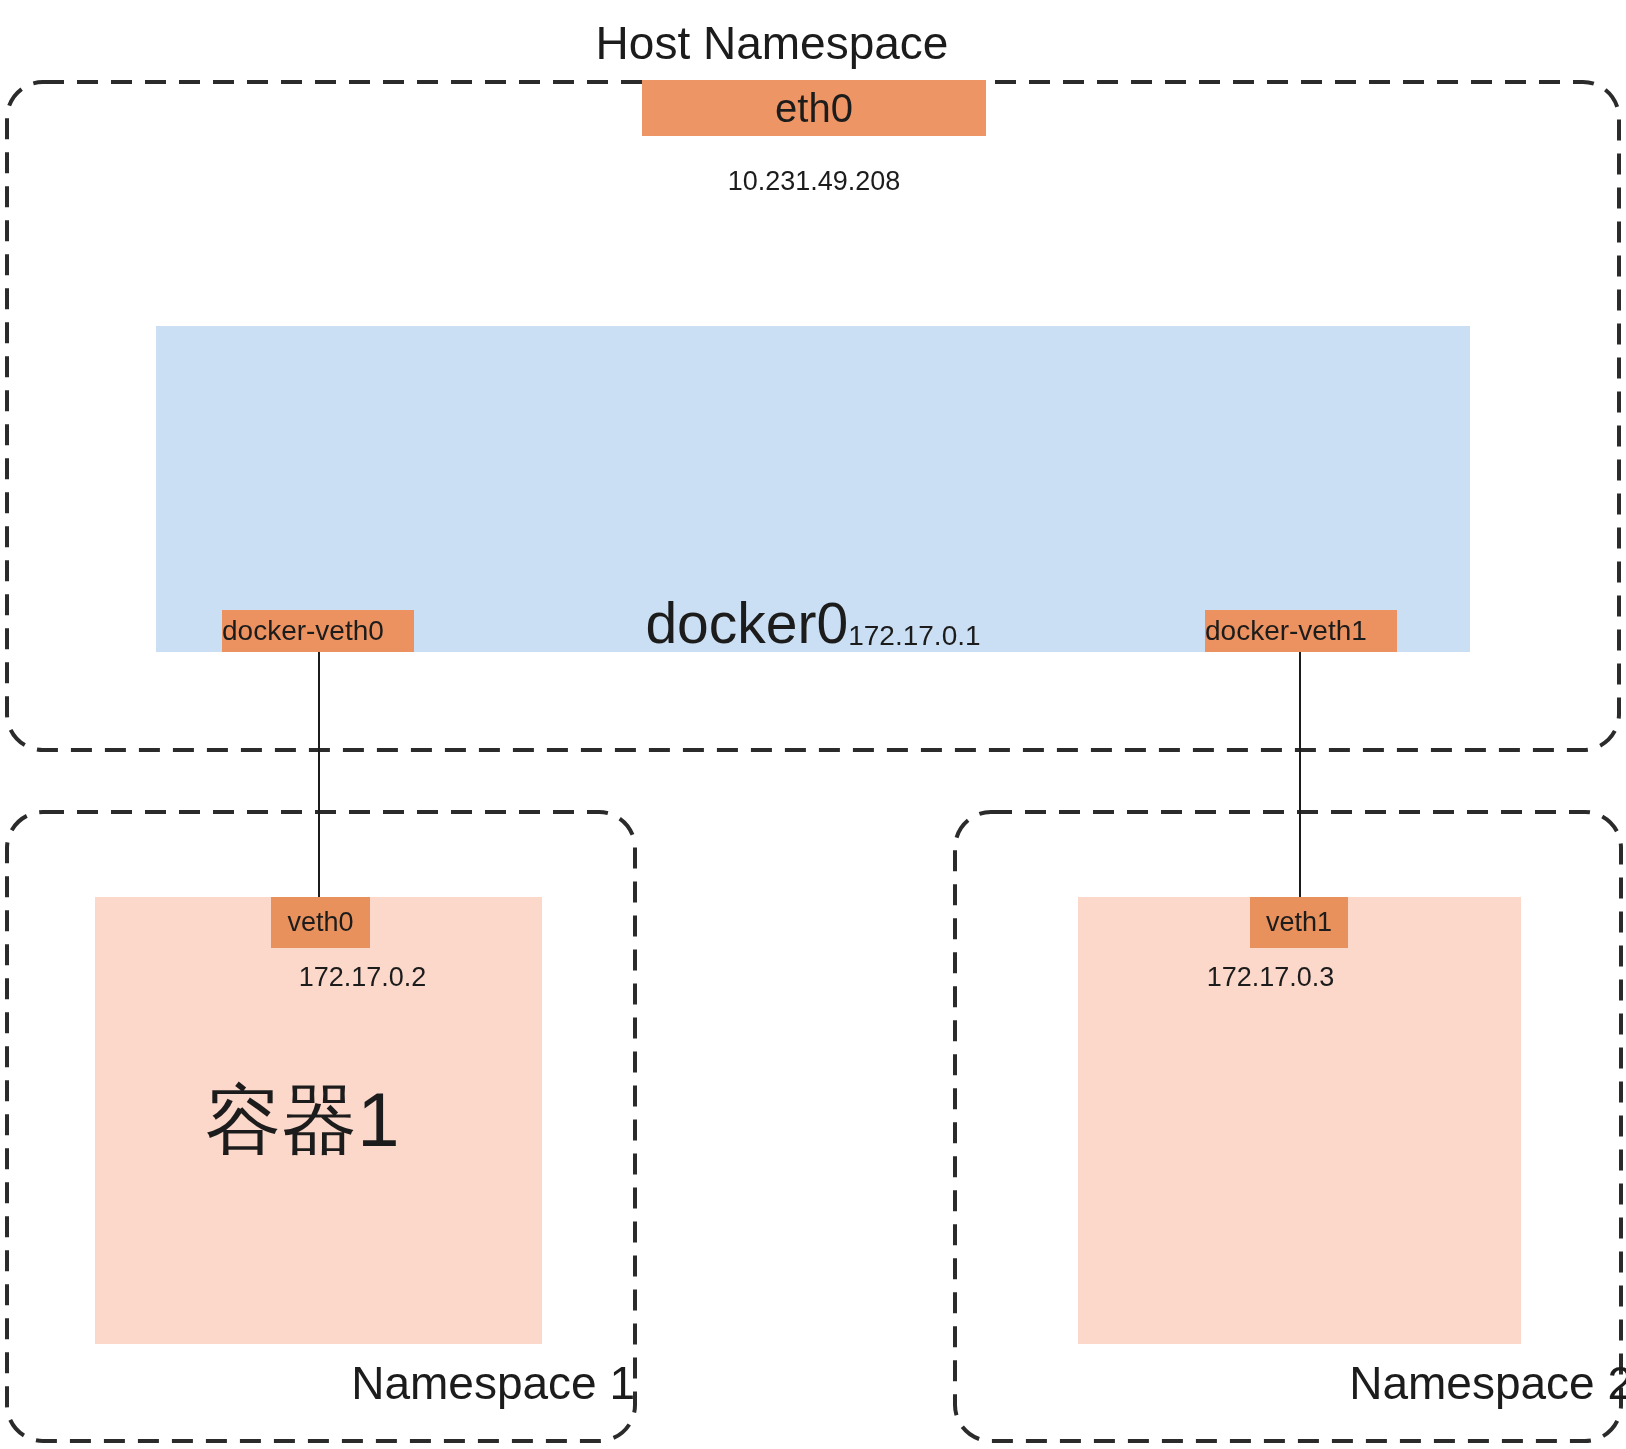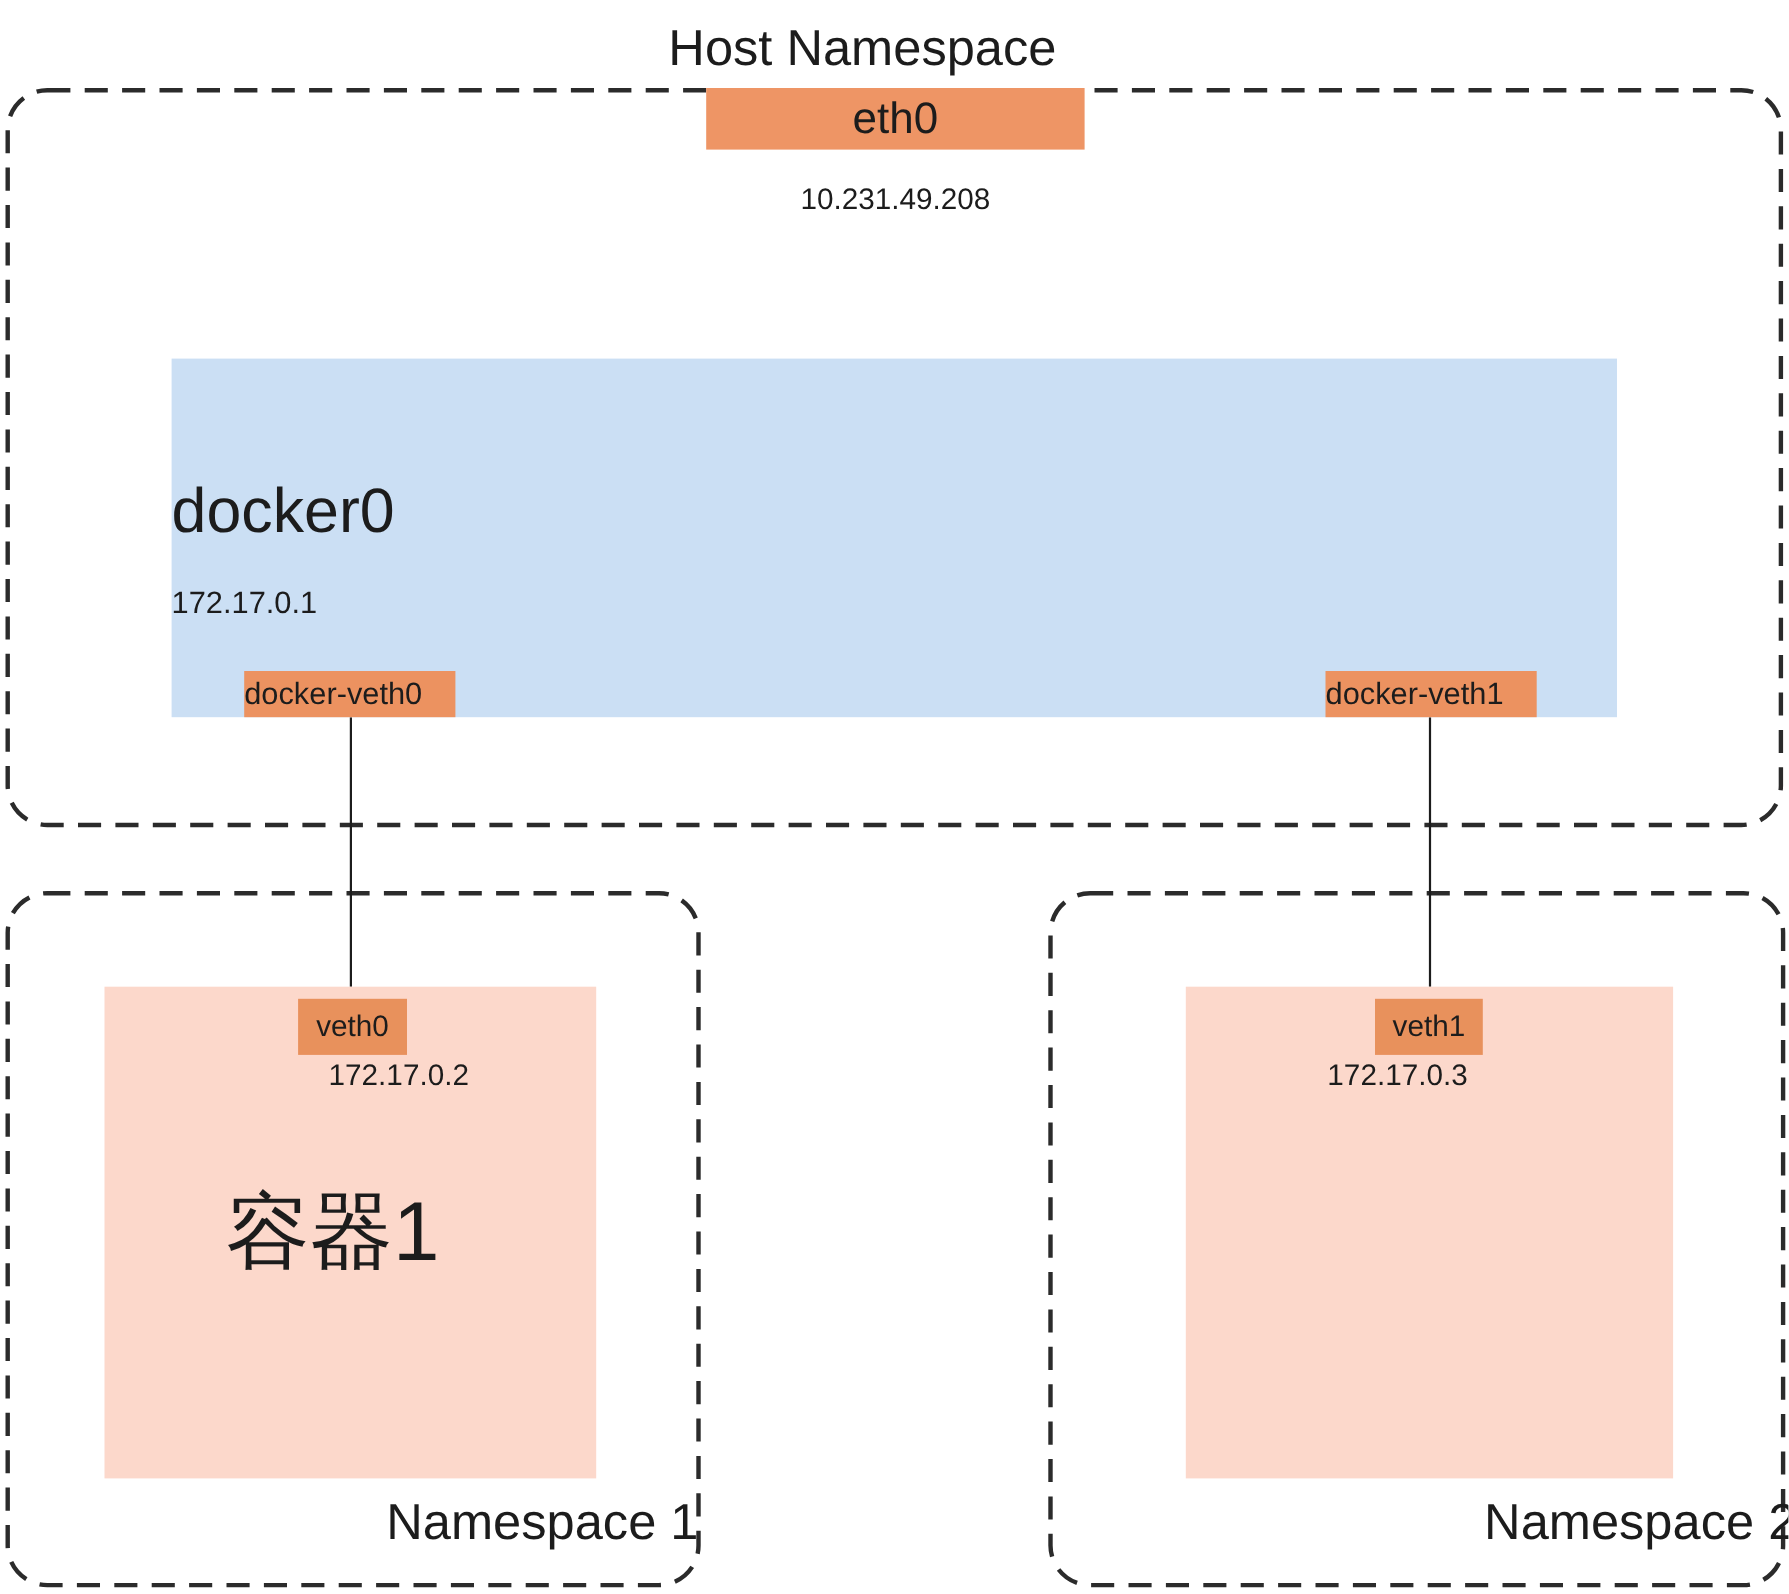--- a/index.html
+++ b/index.html
@@ -8,57 +8,56 @@
     width:1626px;height:1449px;
     background:#ffffff;
     font-family:"Liberation Sans","DejaVu Sans",sans-serif;
     color:#1c1c1c;
     overflow:hidden;
   }
   .abs{position:absolute;}
   svg.layer{position:absolute;left:0;top:0;width:1626px;height:1449px;}
   .title{
     left:0;top:16px;width:1544px;
-    text-align:center;font-size:46px;font-weight:400;padding-left:12px;
+    text-align:center;font-size:46px;font-weight:400;
   }
   .eth0-box{
     left:642px;top:80px;width:344px;height:56px;
     background:#ee9565;
     display:flex;align-items:center;justify-content:center;
     font-size:40px;
   }
   .eth0-ip{
     left:642px;top:166px;width:344px;
     text-align:center;font-size:27px;
   }
   .docker0-box{
     left:156px;top:326px;width:1314px;height:326px;
     background:#cbdff4;
-    display:flex;flex-direction:column;align-items:flex-start;justify-content:center;
+    display:flex;align-items:flex-end;justify-content:center;
     padding-top:22px;box-sizing:border-box;
   }
   .docker0-label{font-size:57px;line-height:1;}
   .docker0-ip{font-size:28px;margin-top:38px;}
   .veth-port{
     top:610px;width:192px;height:42px;
     background:#ec9260;
     display:flex;align-items:center;justify-content:flex-start;
     font-size:28px;
   }
   .veth-port.p0{left:222px;}
   .veth-port.p1{left:1205px;}
   .pink-box{top:897px;width:447px;height:447px;background:#fcd8cb;}
   .pink-box.c1{left:95px;}
   .pink-box.c2{left:1078px;width:443px;}
   .veth-tag{
     top:897px;height:51px;
     background:#e8915c;
     display:flex;align-items:center;justify-content:center;
     font-size:27px;
-    margin-top:11px;
   }
   .veth-tag.v0{left:271px;width:99px;}
   .veth-tag.v1{left:1250px;width:98px;}
   .ns-ip{top:962px;text-align:center;font-size:27px;}
   .ns-ip.i1{left:95px;width:447px;padding-left:44px;}
   .ns-ip.i2{left:1049px;width:443px;}
   .container-name{
     top:1078px;text-align:center;
     font-size:76px;line-height:1.1;font-weight:400;
   }

